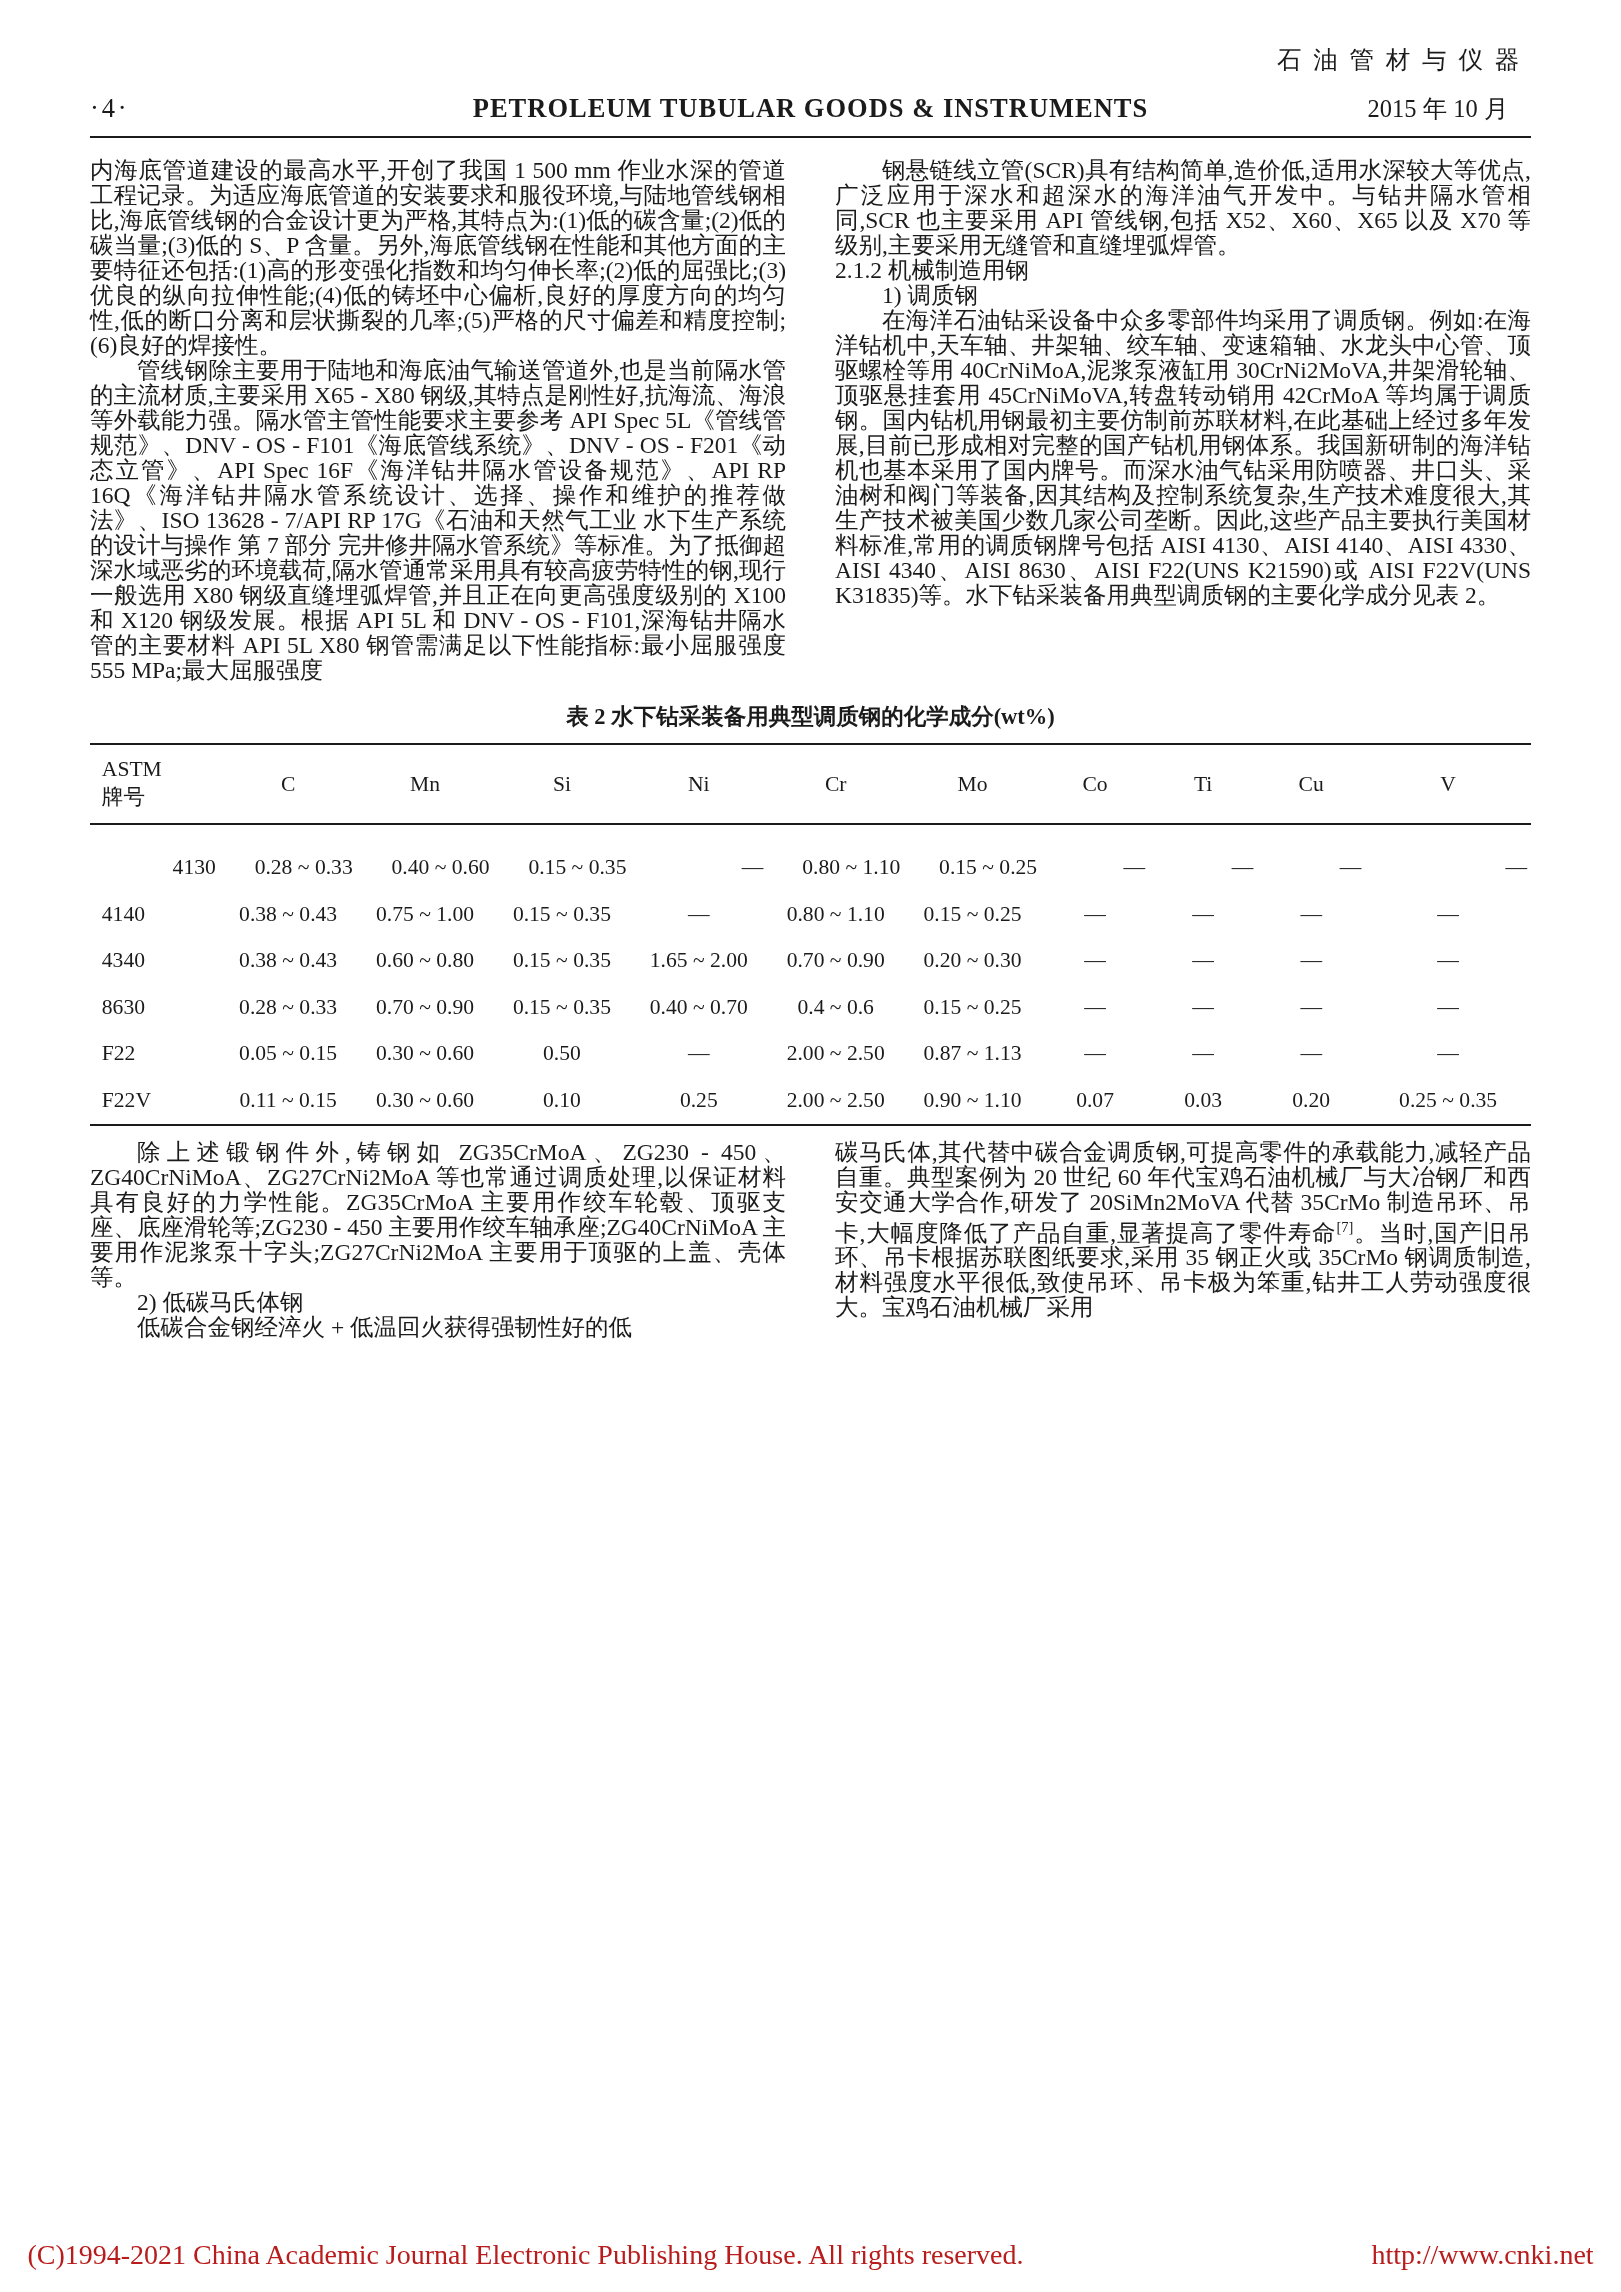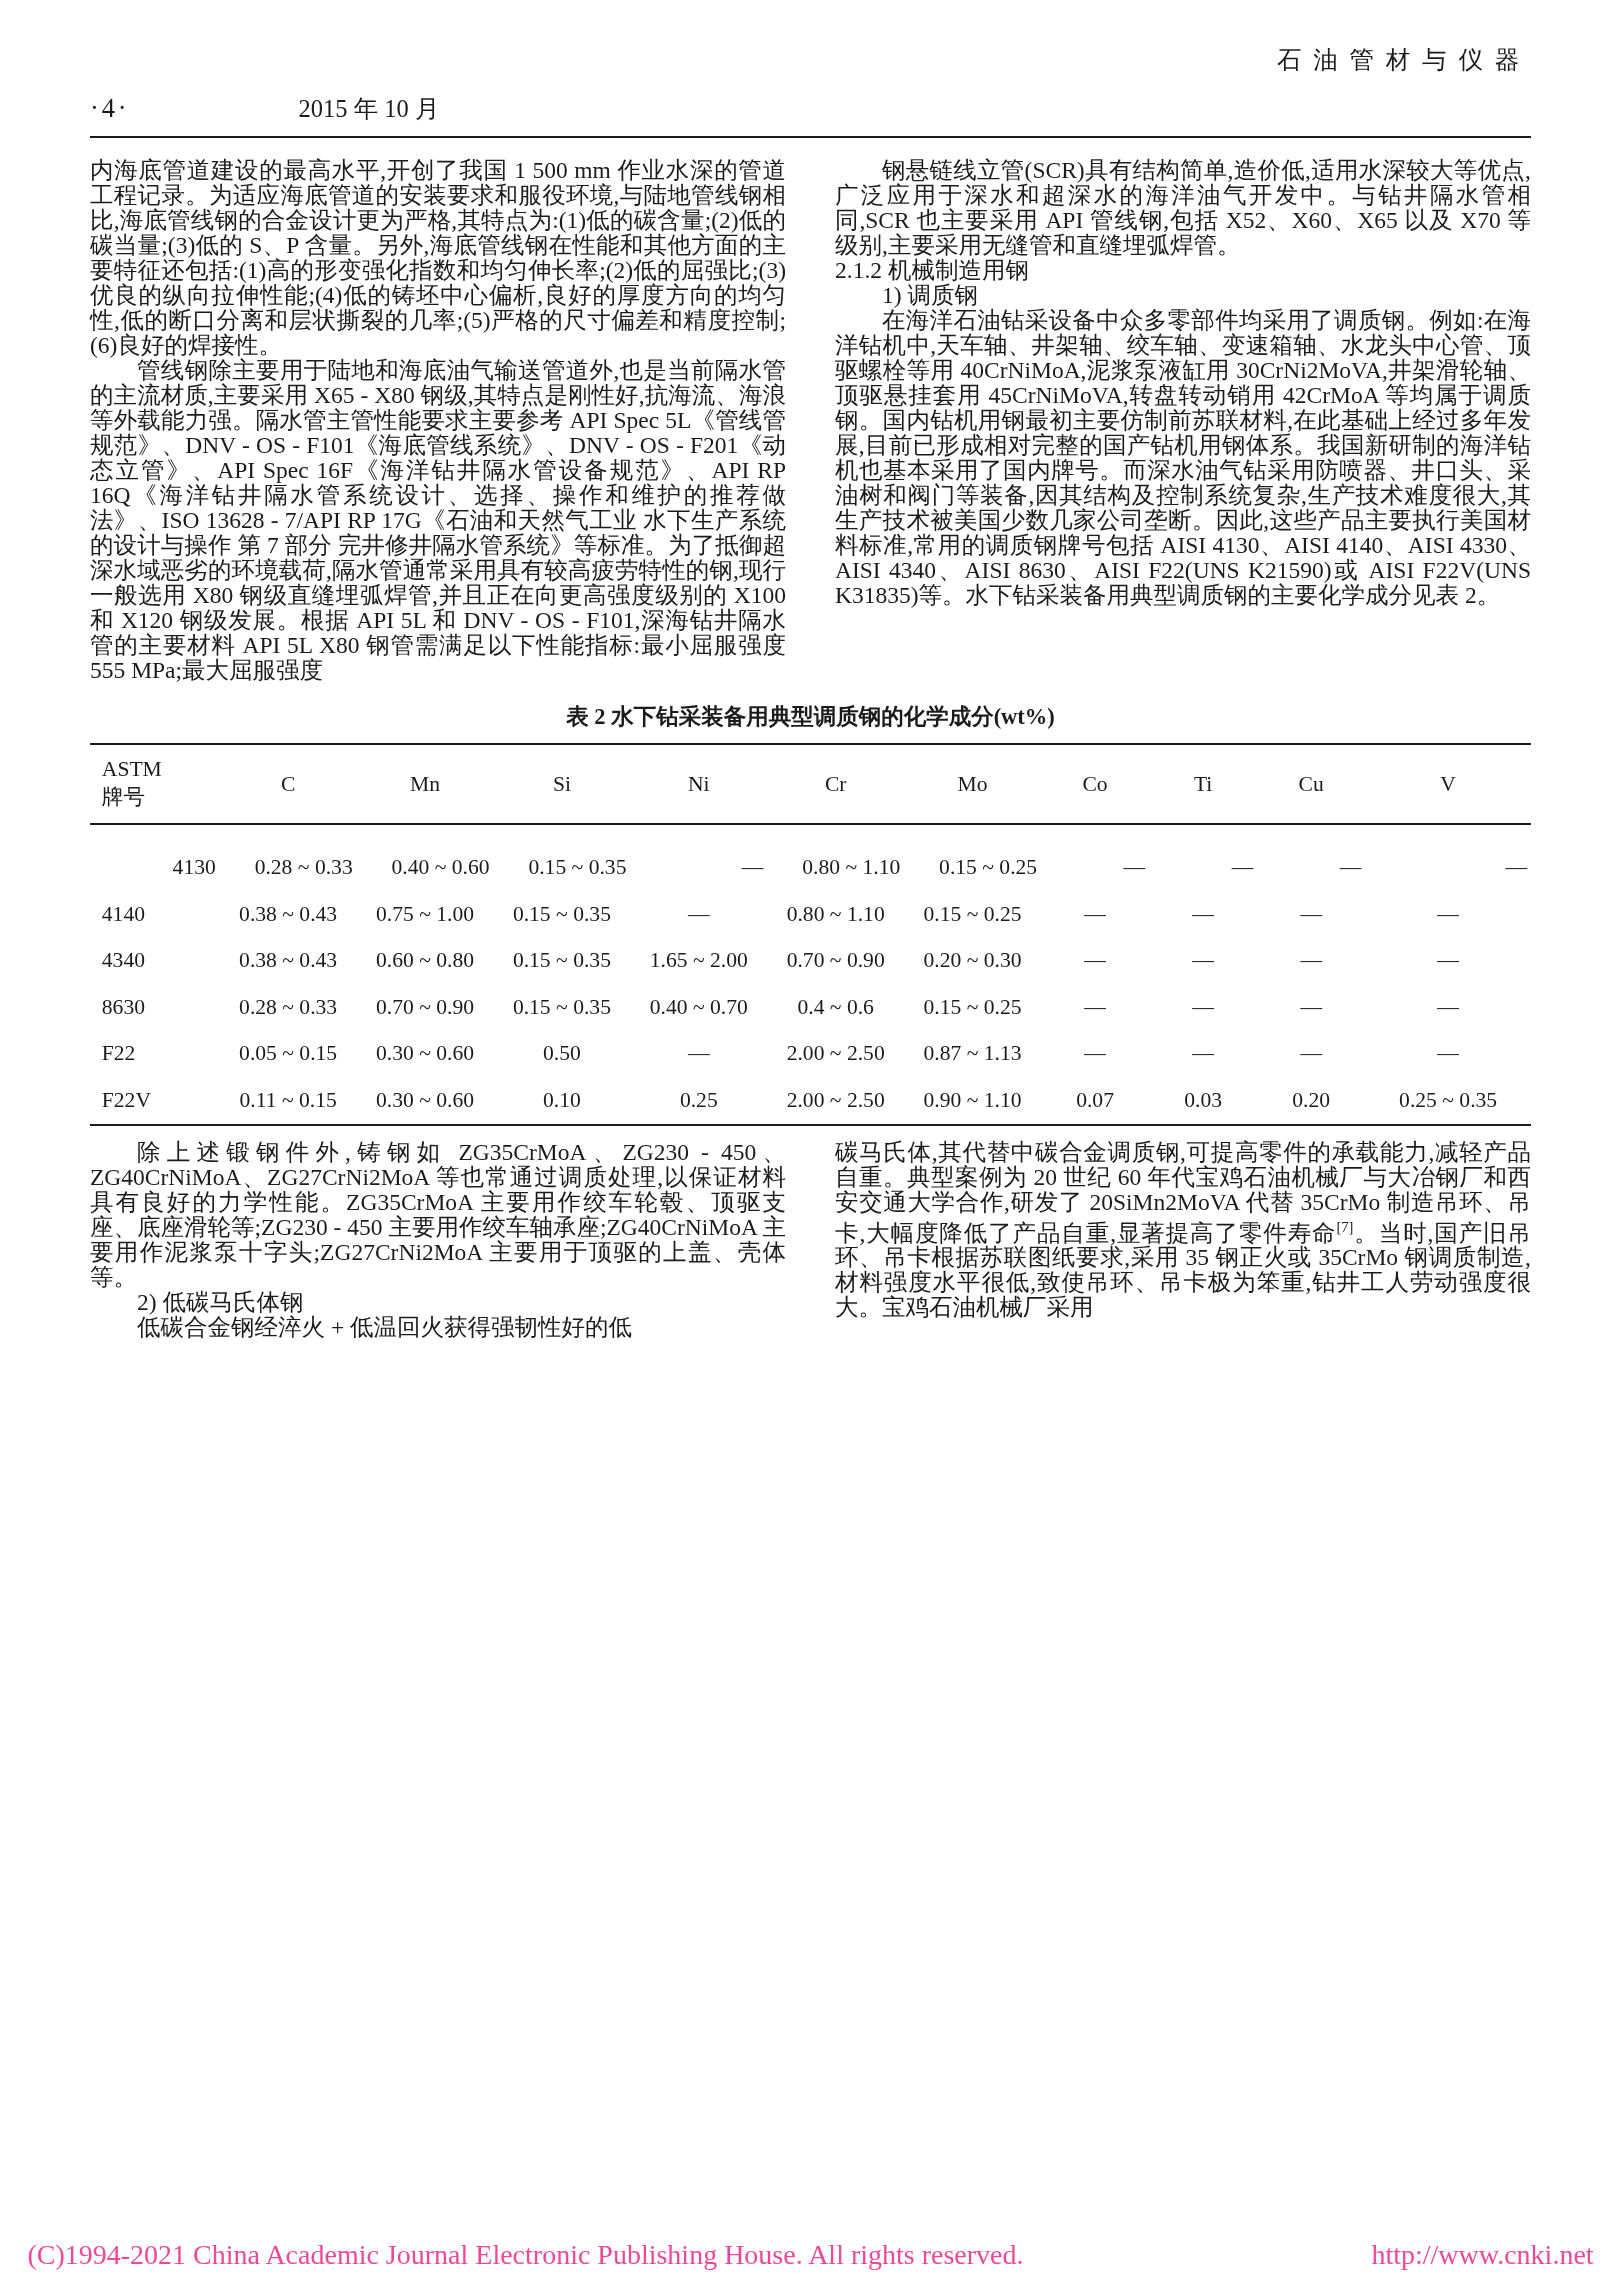--- a/index.html
+++ b/index.html
@@ -91,33 +91,34 @@
 
   sup.cite { font-size: 0.62em; vertical-align: super; }
 
   
   .footer {
     position: absolute;
     left: 27.4px; right: 27.4px; bottom: 21.6px;
     display: flex;
     justify-content: space-between;
     align-items: baseline;
-    color: #ec4899;
+    color: #b91c1c;
     font-size: 28px;
   }
 </style>
 </head>
 <body>
 
 <div class="page">
 
   <header>
     <div class="journal-cn">石油管材与仪器</div>
     <div class="header-row">
       <span class="page-no">·4·</span>
+      <span class="journal-en">PETROLEUM TUBULAR GOODS &amp; INSTRUMENTS</span>
       <span class="issue-date">2015 年 10 月</span>
     </div>
     <hr class="rule">
   </header>
 
   <section class="cols">
     <div class="col">
       <p>内海底管道建设的最高水平,开创了我国 1 500 mm 作业水深的管道工程记录。为适应海底管道的安装要求和服役环境,与陆地管线钢相比,海底管线钢的合金设计更为严格,其特点为:(1)低的碳含量;(2)低的碳当量;(3)低的 S、P 含量。另外,海底管线钢在性能和其他方面的主要特征还包括:(1)高的形变强化指数和均匀伸长率;(2)低的屈强比;(3)优良的纵向拉伸性能;(4)低的铸坯中心偏析,良好的厚度方向的均匀性,低的断口分离和层状撕裂的几率;(5)严格的尺寸偏差和精度控制;(6)良好的焊接性。</p>
       <p class="ind">管线钢除主要用于陆地和海底油气输送管道外,也是当前隔水管的主流材质,主要采用 X65 - X80 钢级,其特点是刚性好,抗海流、海浪等外载能力强。隔水管主管性能要求主要参考 API Spec 5L《管线管规范》、DNV - OS - F101《海底管线系统》、DNV - OS - F201《动态立管》、API Spec 16F《海洋钻井隔水管设备规范》、API RP 16Q《海洋钻井隔水管系统设计、选择、操作和维护的推荐做法》、ISO 13628 - 7/API RP 17G《石油和天然气工业 水下生产系统的设计与操作 第 7 部分 完井修井隔水管系统》等标准。为了抵御超深水域恶劣的环境载荷,隔水管通常采用具有较高疲劳特性的钢,现行一般选用 X80 钢级直缝埋弧焊管,并且正在向更高强度级别的 X100 和 X120 钢级发展。根据 API 5L 和 DNV - OS - F101,深海钻井隔水管的主要材料 API 5L X80 钢管需满足以下性能指标:最小屈服强度 555 MPa;最大屈服强度</p>
     </div>

